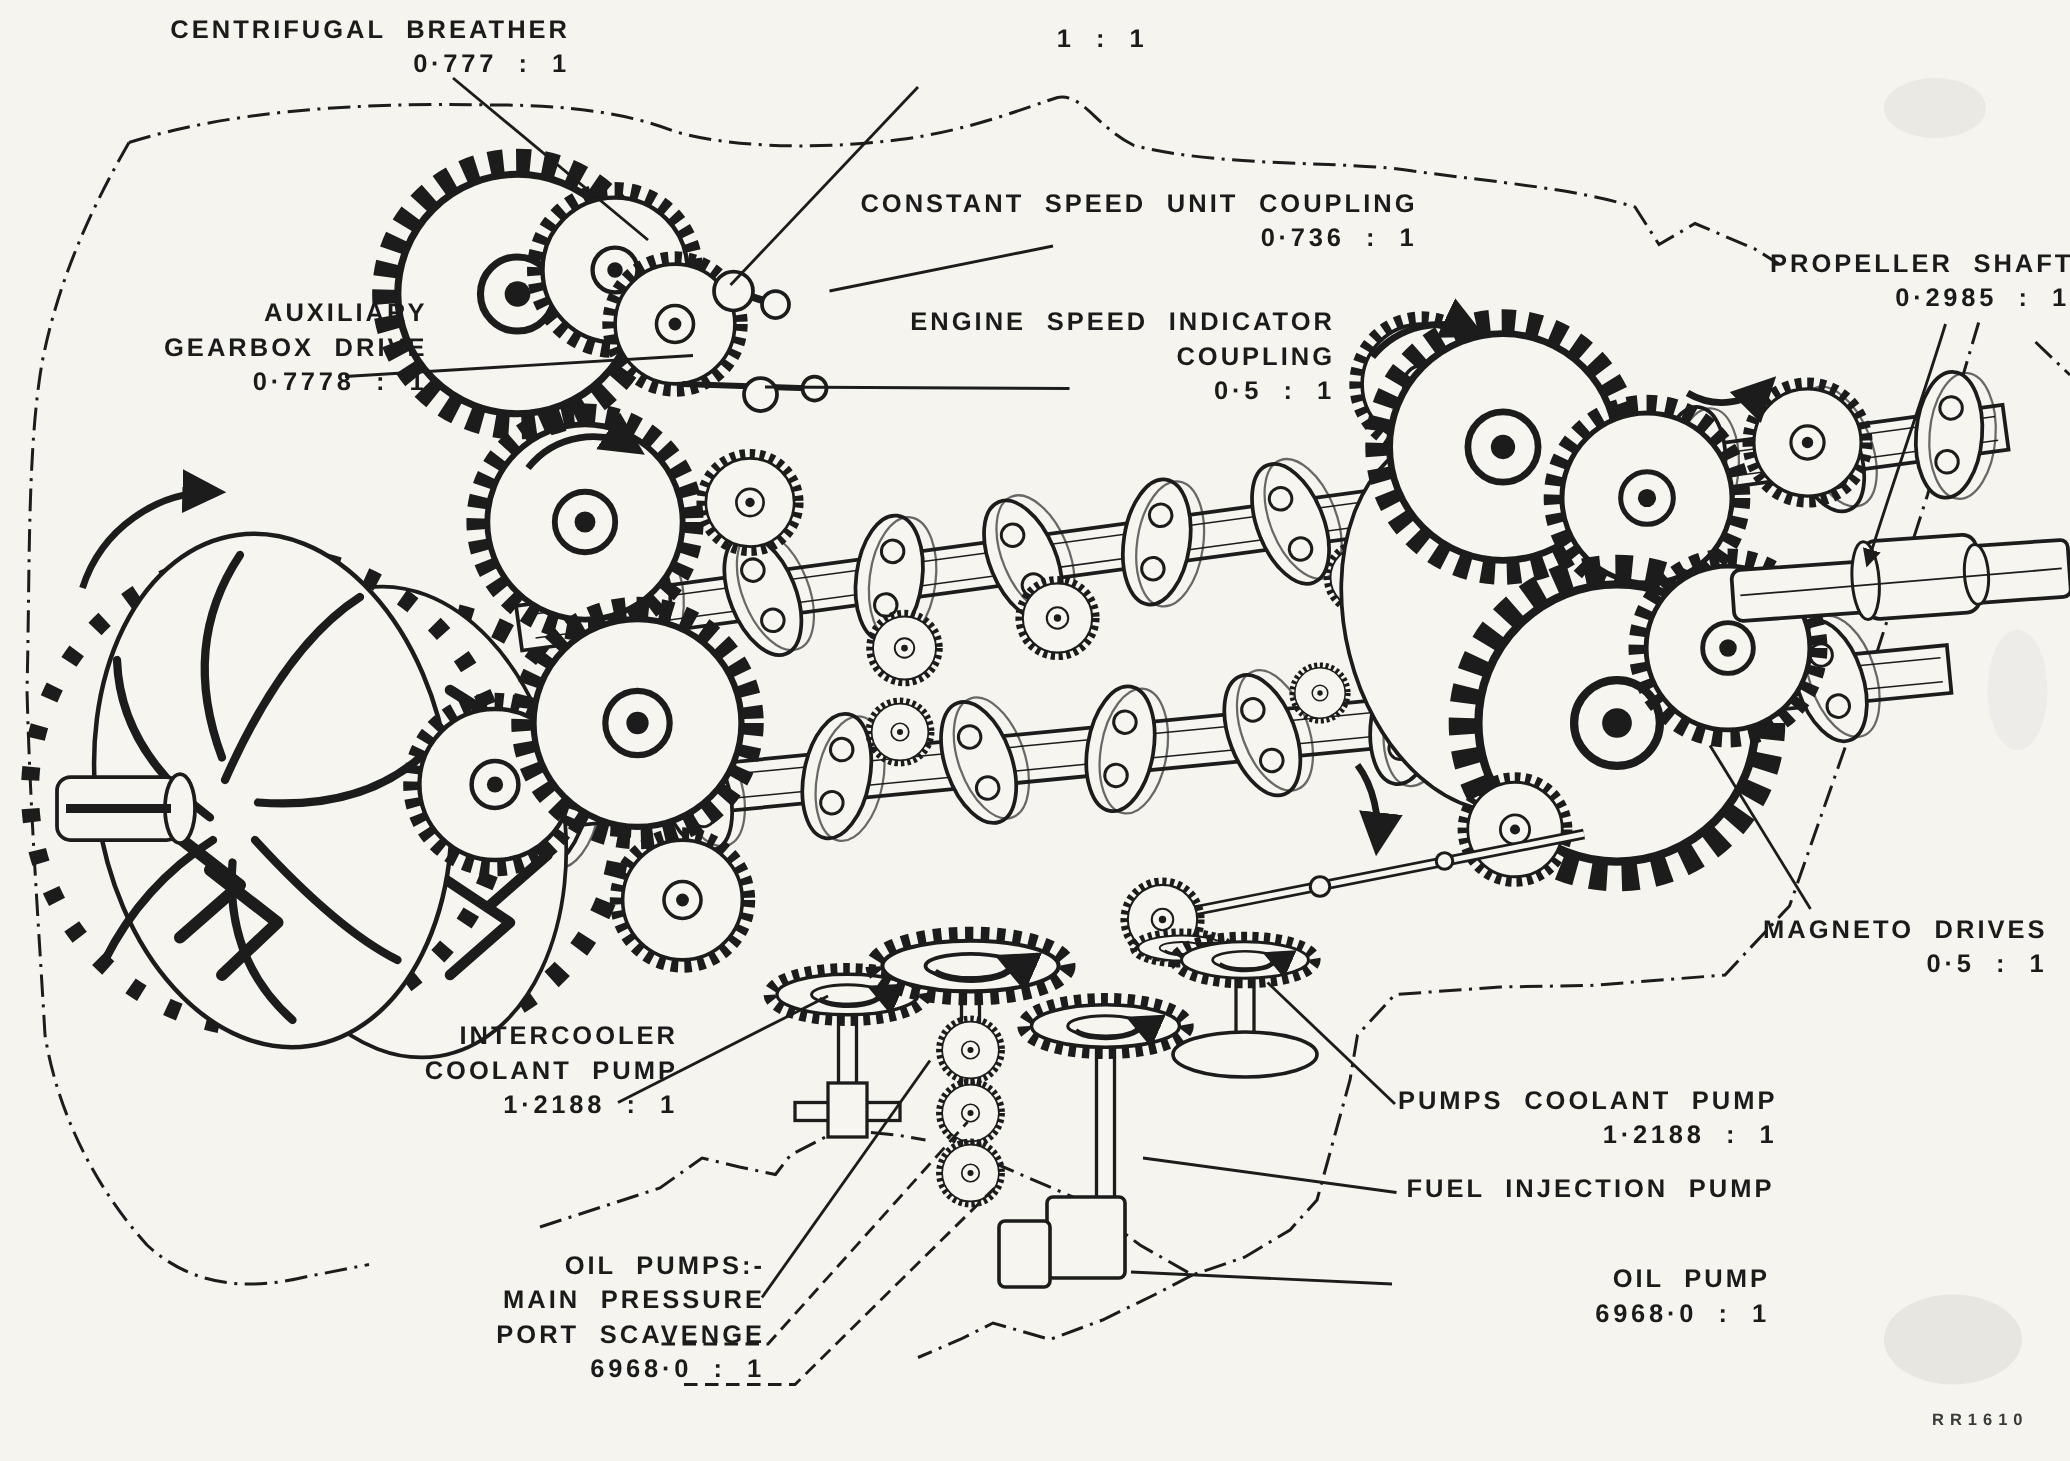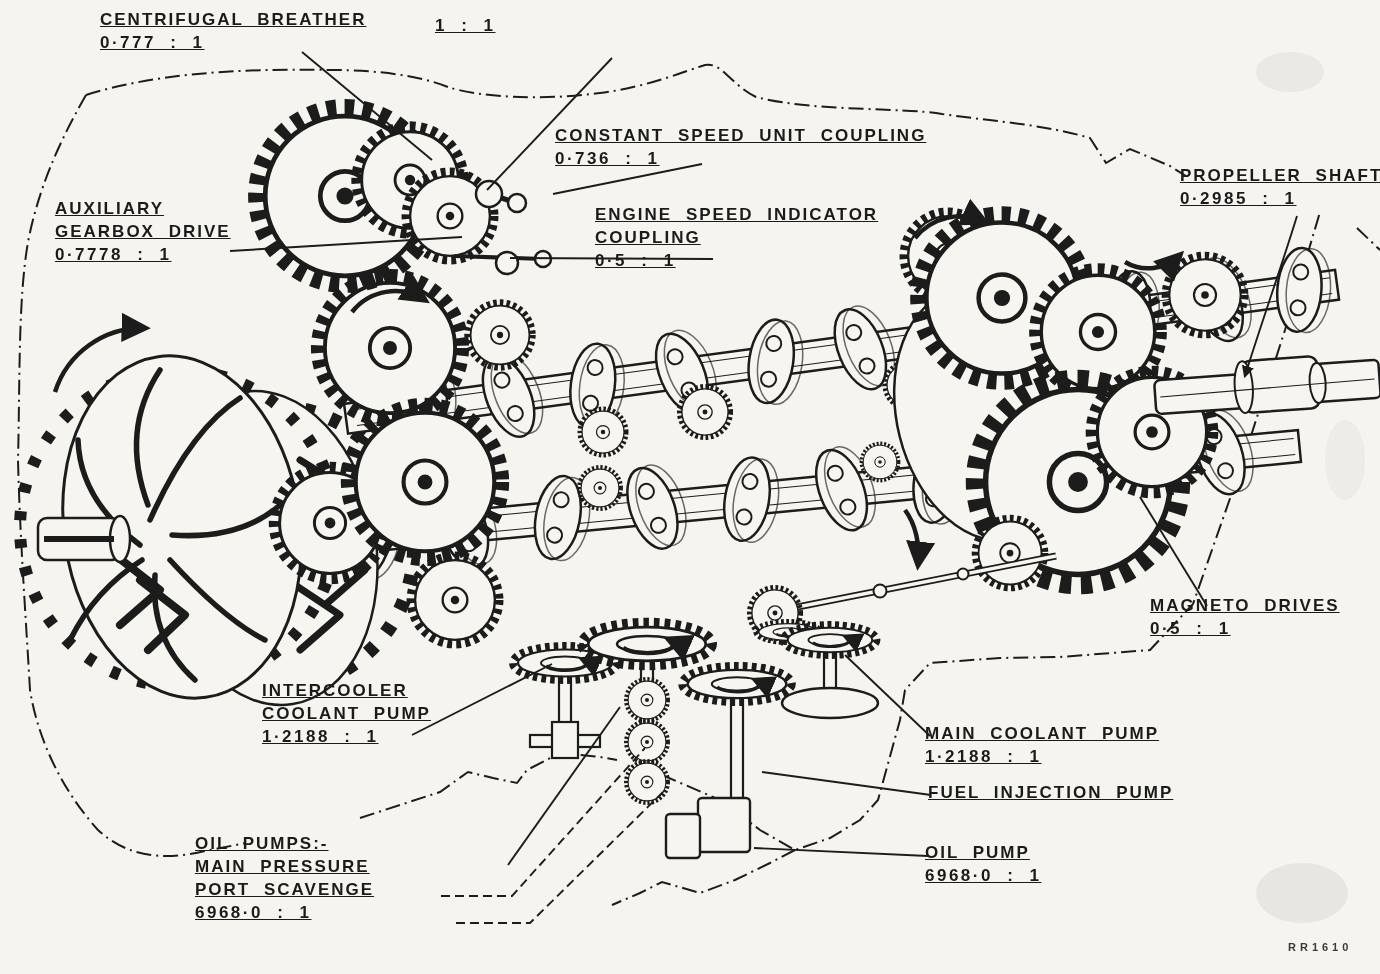--- a/index.html
+++ b/index.html
@@ -3,23 +3,23 @@
 <meta charset="utf-8">
 <style>
   html,body{margin:0;padding:0;background:#888;}
   .sheet{
     position:relative;width:1380px;height:974px;overflow:hidden;
     background:#f5f4ef;
     font-family:"Liberation Sans",sans-serif;
   }
   .sheet svg{position:absolute;left:0;top:0;}
   .lbl{
-    position:absolute;z-index:5;text-align:left;color:#1b1b1b;
+    position:absolute;z-index:5;text-align:right;color:#1b1b1b;
     font-size:17px;font-weight:600;letter-spacing:2px;word-spacing:7px;
-    line-height:23px;white-space:nowrap;text-decoration:underline;
+    line-height:23px;white-space:nowrap;
   }
   .lbl .ratio{display:block;font-weight:700;letter-spacing:2.5px;}
   .lbl span{display:block;}
   .code{
     position:absolute;z-index:5;font-size:11px;font-weight:600;
     letter-spacing:4px;color:#3a3a3a;
   }
 </style>
 </head>
 <body>
@@ -252,33 +252,33 @@
   <span>ENGINE SPEED INDICATOR</span>
   <span>COUPLING</span>
   <span class="ratio">0·5 : 1</span>
 </div>
 
 <div class="lbl" style="left:1180px;top:164px;width:200px;">
   <span>PROPELLER SHAFTS</span>
   <span class="ratio">0·2985 : 1</span>
 </div>
 
-<div class="lbl" style="left:1150px;top:594px;width:215px;">
+<div class="lbl" style="left:1150px;top:608px;width:215px;">
   <span>MAGNETO DRIVES</span>
   <span class="ratio">0·5 : 1</span>
 </div>
 
 <div class="lbl" style="left:262px;top:679px;width:190px;">
   <span>INTERCOOLER</span>
   <span>COOLANT PUMP</span>
   <span class="ratio">1·2188 : 1</span>
 </div>
 
 <div class="lbl" style="left:925px;top:722px;width:260px;">
-  <span>MAIN COOLANT PUMP</span>
+  <span>PUMPS COOLANT PUMP</span>
   <span class="ratio">1·2188 : 1</span>
 </div>
 
 <div class="lbl" style="left:928px;top:781px;width:255px;">
   <span>FUEL INJECTION PUMP</span>
 </div>
 
 <div class="lbl" style="left:925px;top:841px;width:255px;">
   <span>OIL PUMP</span>
   <span class="ratio">6968·0 : 1</span>

